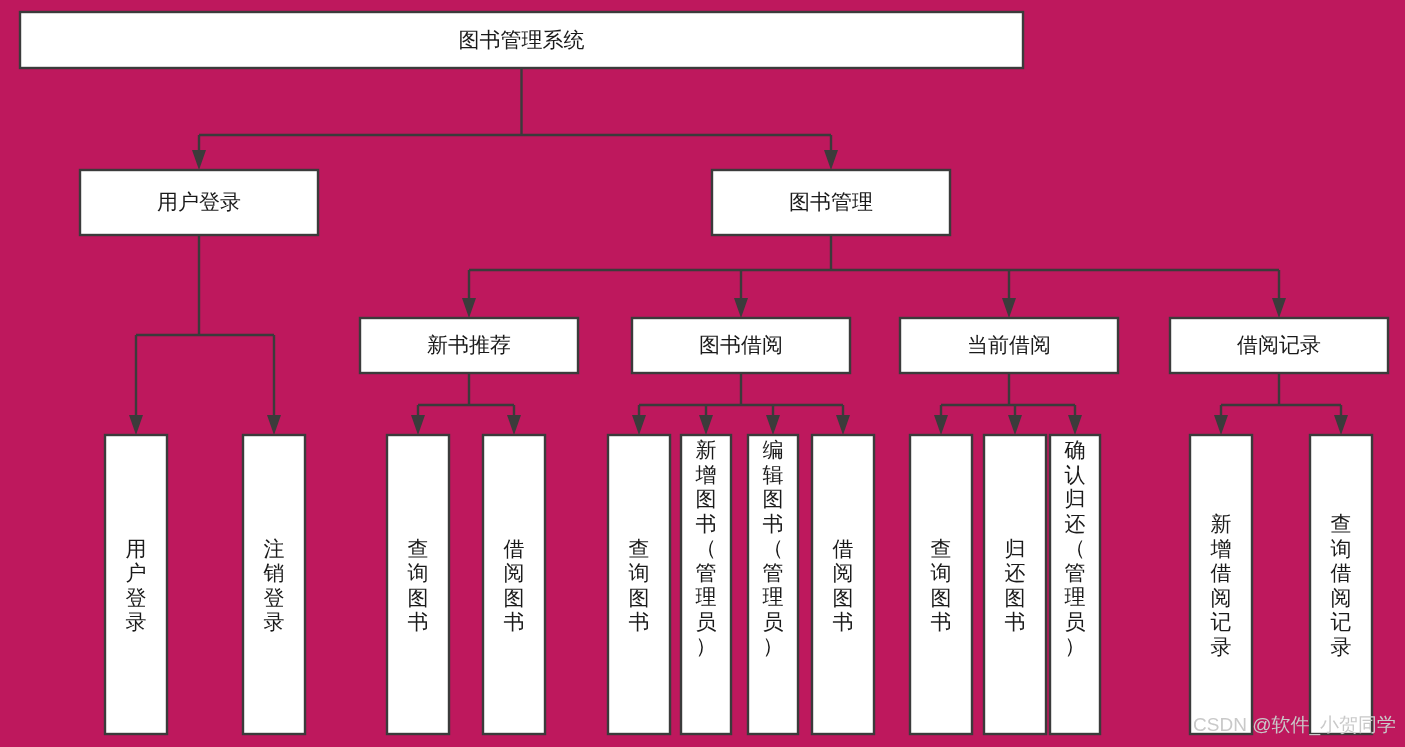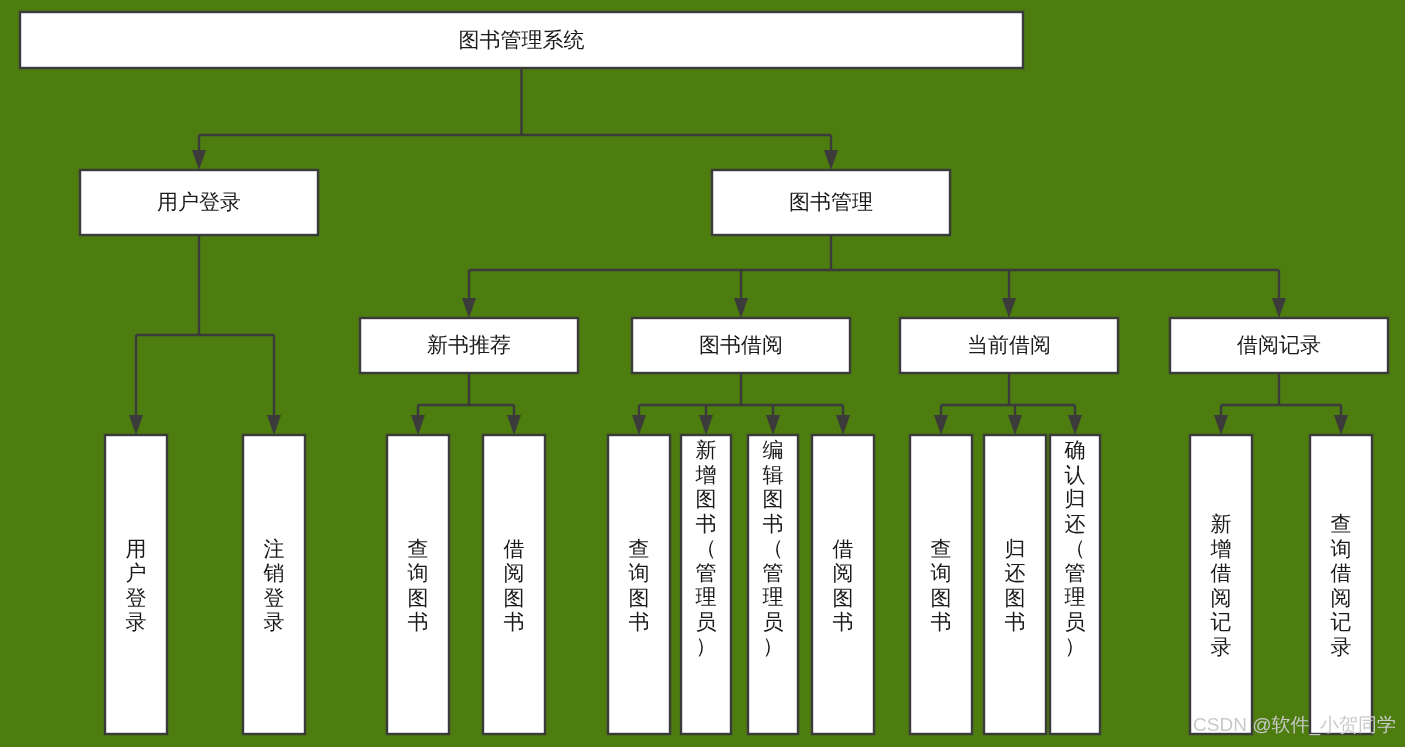--- a/index.html
+++ b/index.html
@@ -7,21 +7,21 @@
     padding: 0;
     background: #ffffff;
   }
   body {
     font-family: "Liberation Sans", "DejaVu Sans", sans-serif;
   }
   #diagram-root {
     position: relative;
     width: 1405px;
     height: 747px;
-    background: #4d7c0f;
+    background: #be185d;
     overflow: hidden;
   }
   svg.diagram-canvas {
     position: absolute;
     top: 0;
     left: 0;
     width: 1405px;
     height: 747px;
     display: block;
   }

